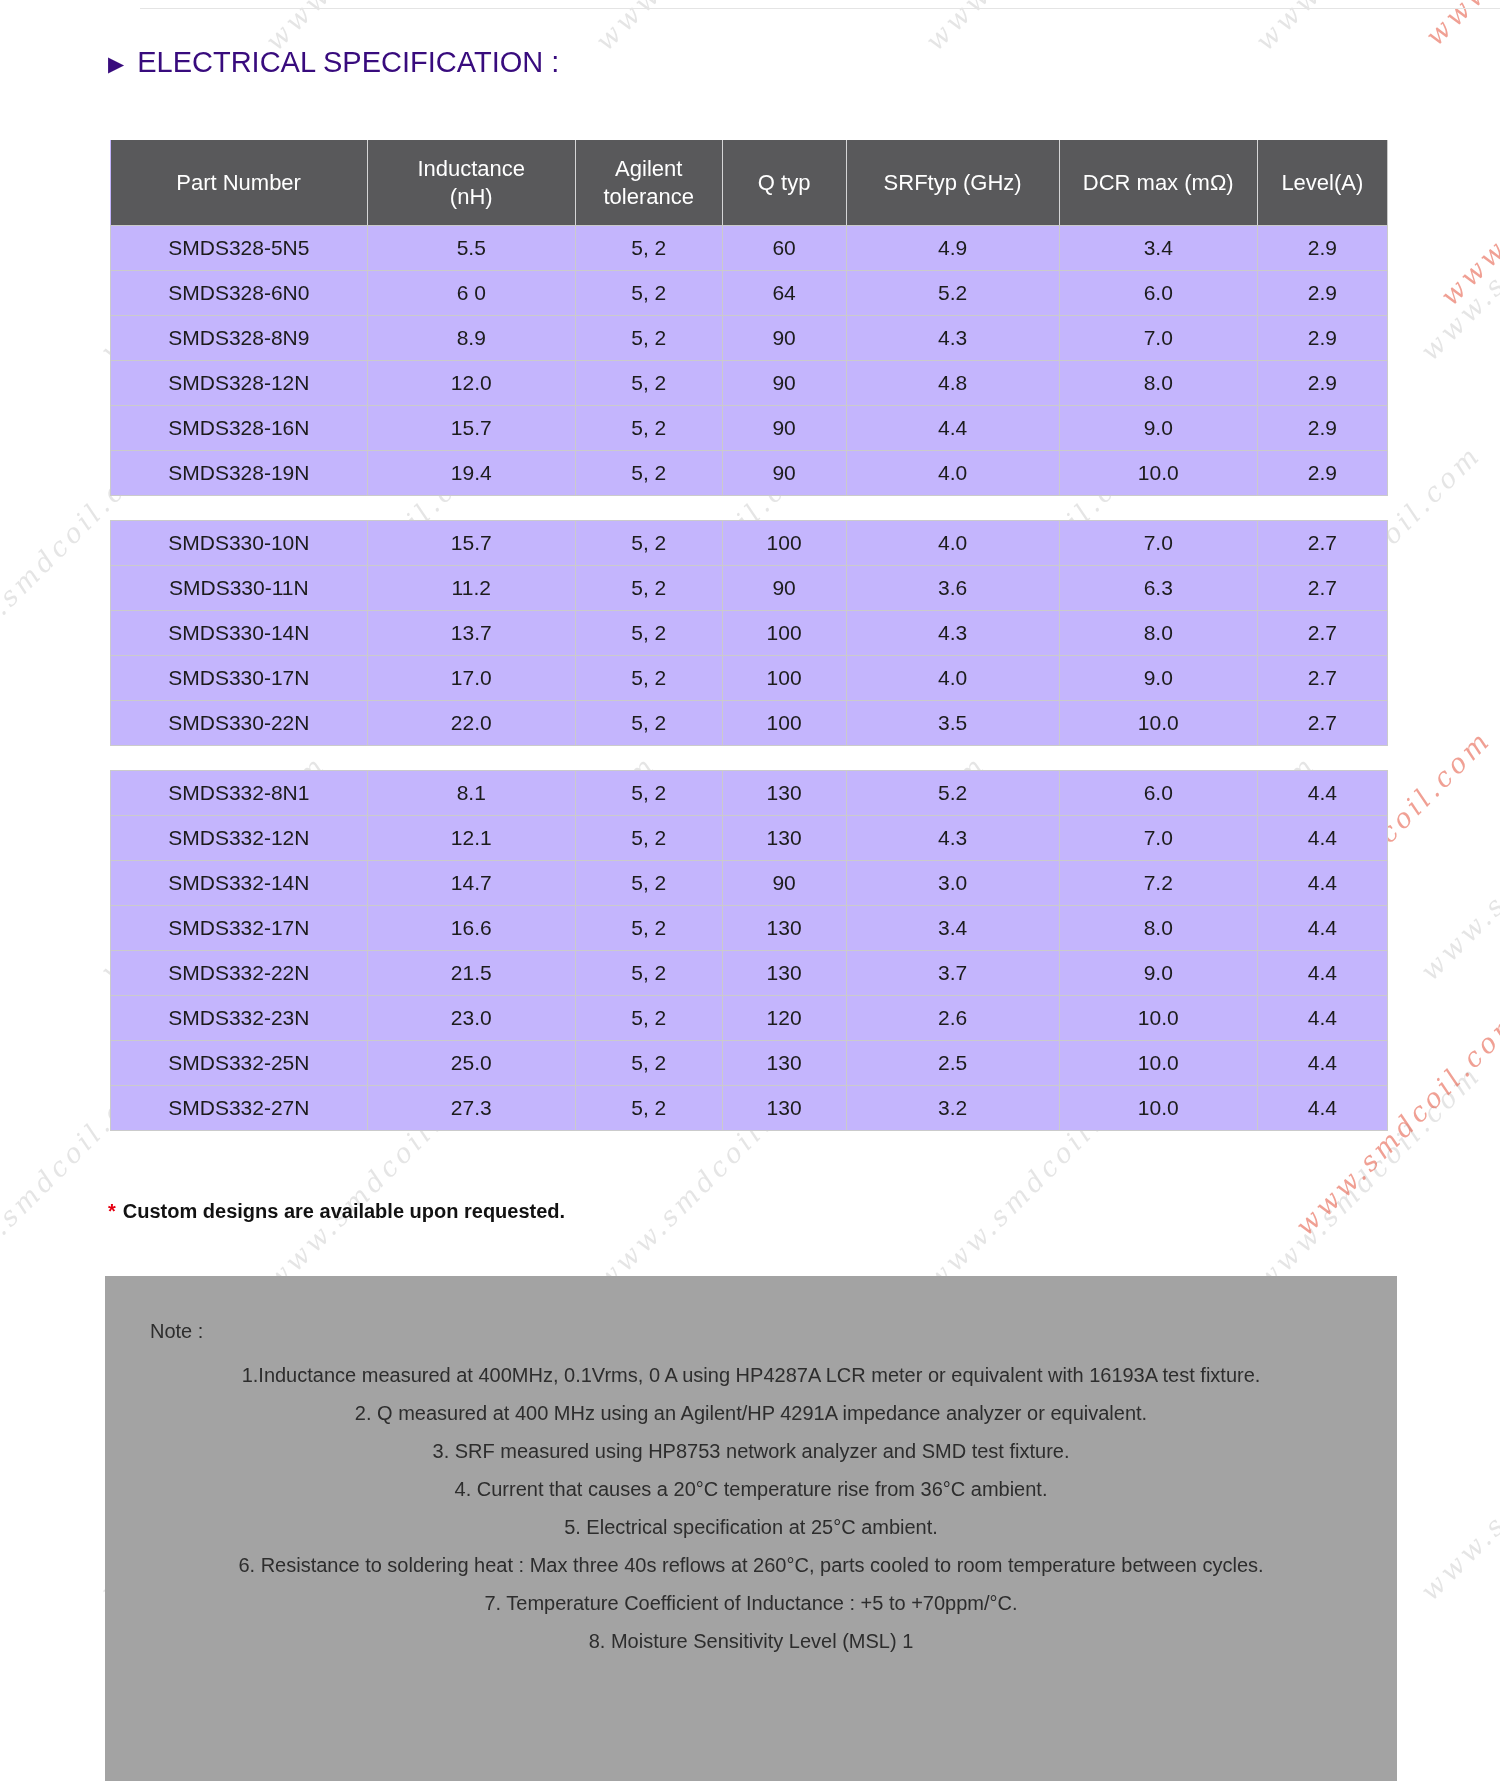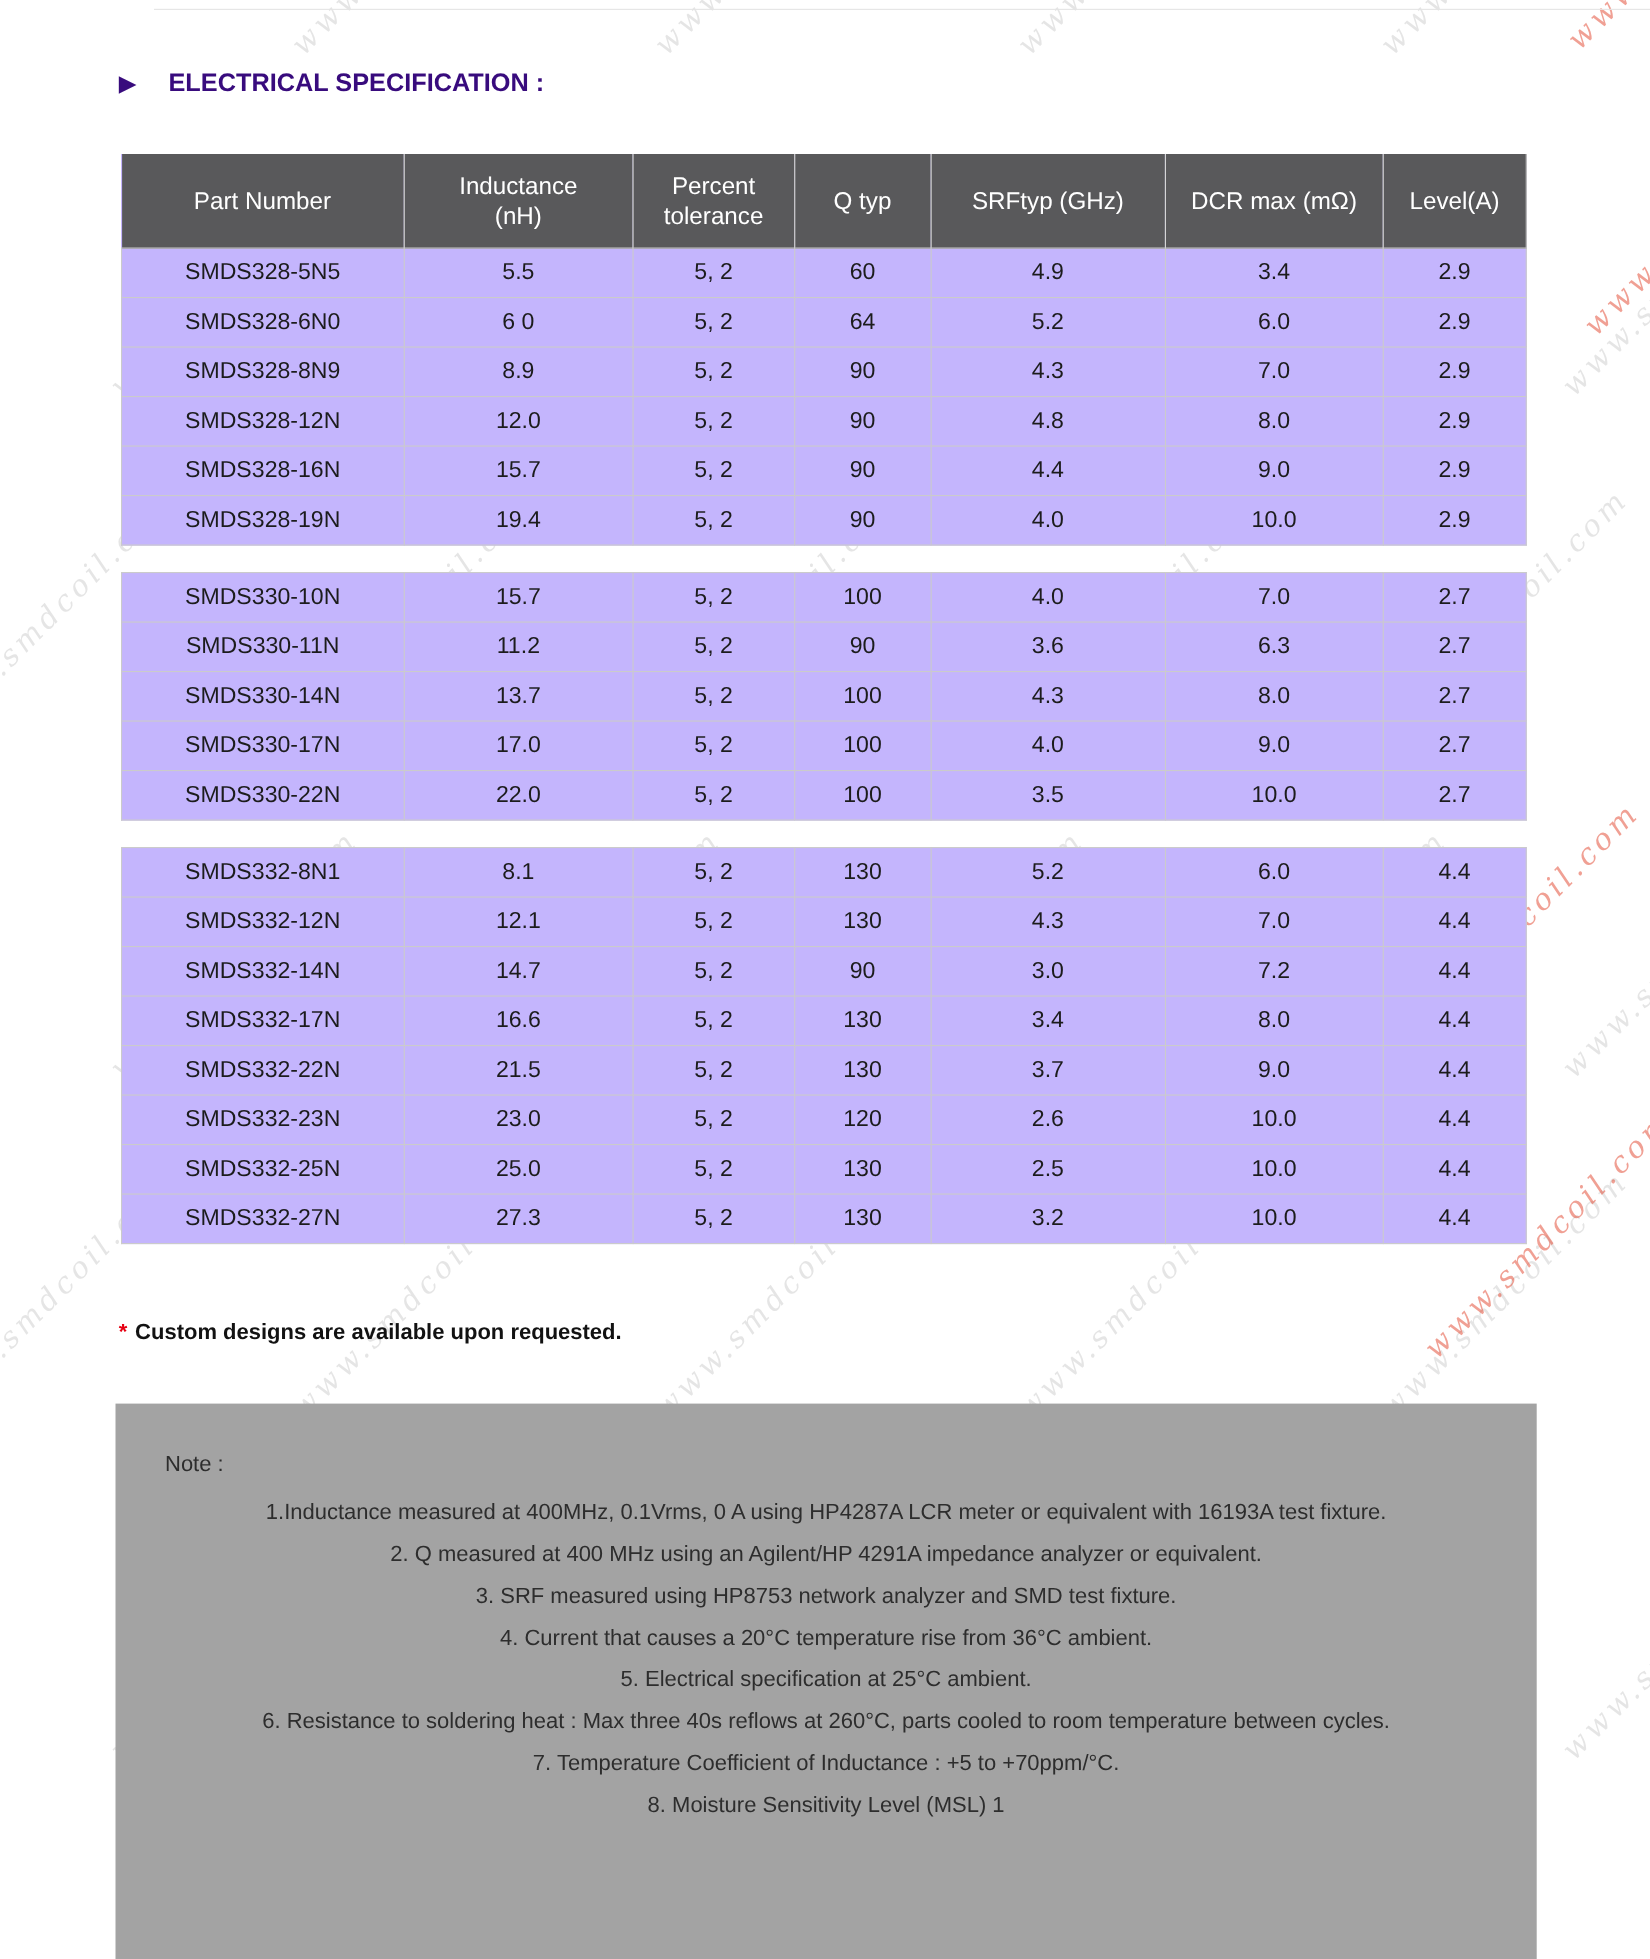--- a/index.html
+++ b/index.html
@@ -20,21 +20,21 @@
   .wm.red { color:rgba(228,82,60,0.55); }
 
   .top-rule { position:absolute; top:8px; left:140px; right:0; height:1px; background:#e4e4e4; z-index:2; }
 
   
   .section-title {
     position:absolute; left:108px; top:46px; z-index:3;
     display:flex; align-items:center; gap:13px; color:#380b7d;
   }
   .section-title .arrow { font-size:21px; line-height:1; padding-top:2px; }
-  .section-title h1 { margin:16px; font-size:23px; font-weight:bold; }
+  .section-title h1 { margin:0; font-size:29px; font-weight:normal; }
 
   
   .spec-table { position:absolute; left:110px; top:140px; width:1278px; z-index:3; }
   table.grp {
     width:100%; border-collapse:collapse; table-layout:fixed;
     margin:0 0 24px 0; background:#c4b5fd;
   }
   table.grp th {
     background:#59595b; color:#ffffff; font-size:22px; font-weight:normal;
     height:85px; white-space:pre-line; line-height:1.25;
@@ -117,21 +117,21 @@
       <col style="width:9.7%">
         <col style="width:16.7%">
         <col style="width:15.5%">
         <col style="width:10.2%">
     </colgroup>
     <thead>
       <tr>
         <th>Part Number</th>
         <th>Inductance
 (nH)</th>
-        <th>Percent
+        <th>Agilent
 tolerance</th>
         <th>Q typ</th>
         <th>SRFtyp (GHz)</th>
         <th>DCR max (mΩ)</th>
         <th>Level(A)</th>
       </tr>
     </thead>
     <tbody>
         <tr>
           <td>SMDS328-5N5</td>

